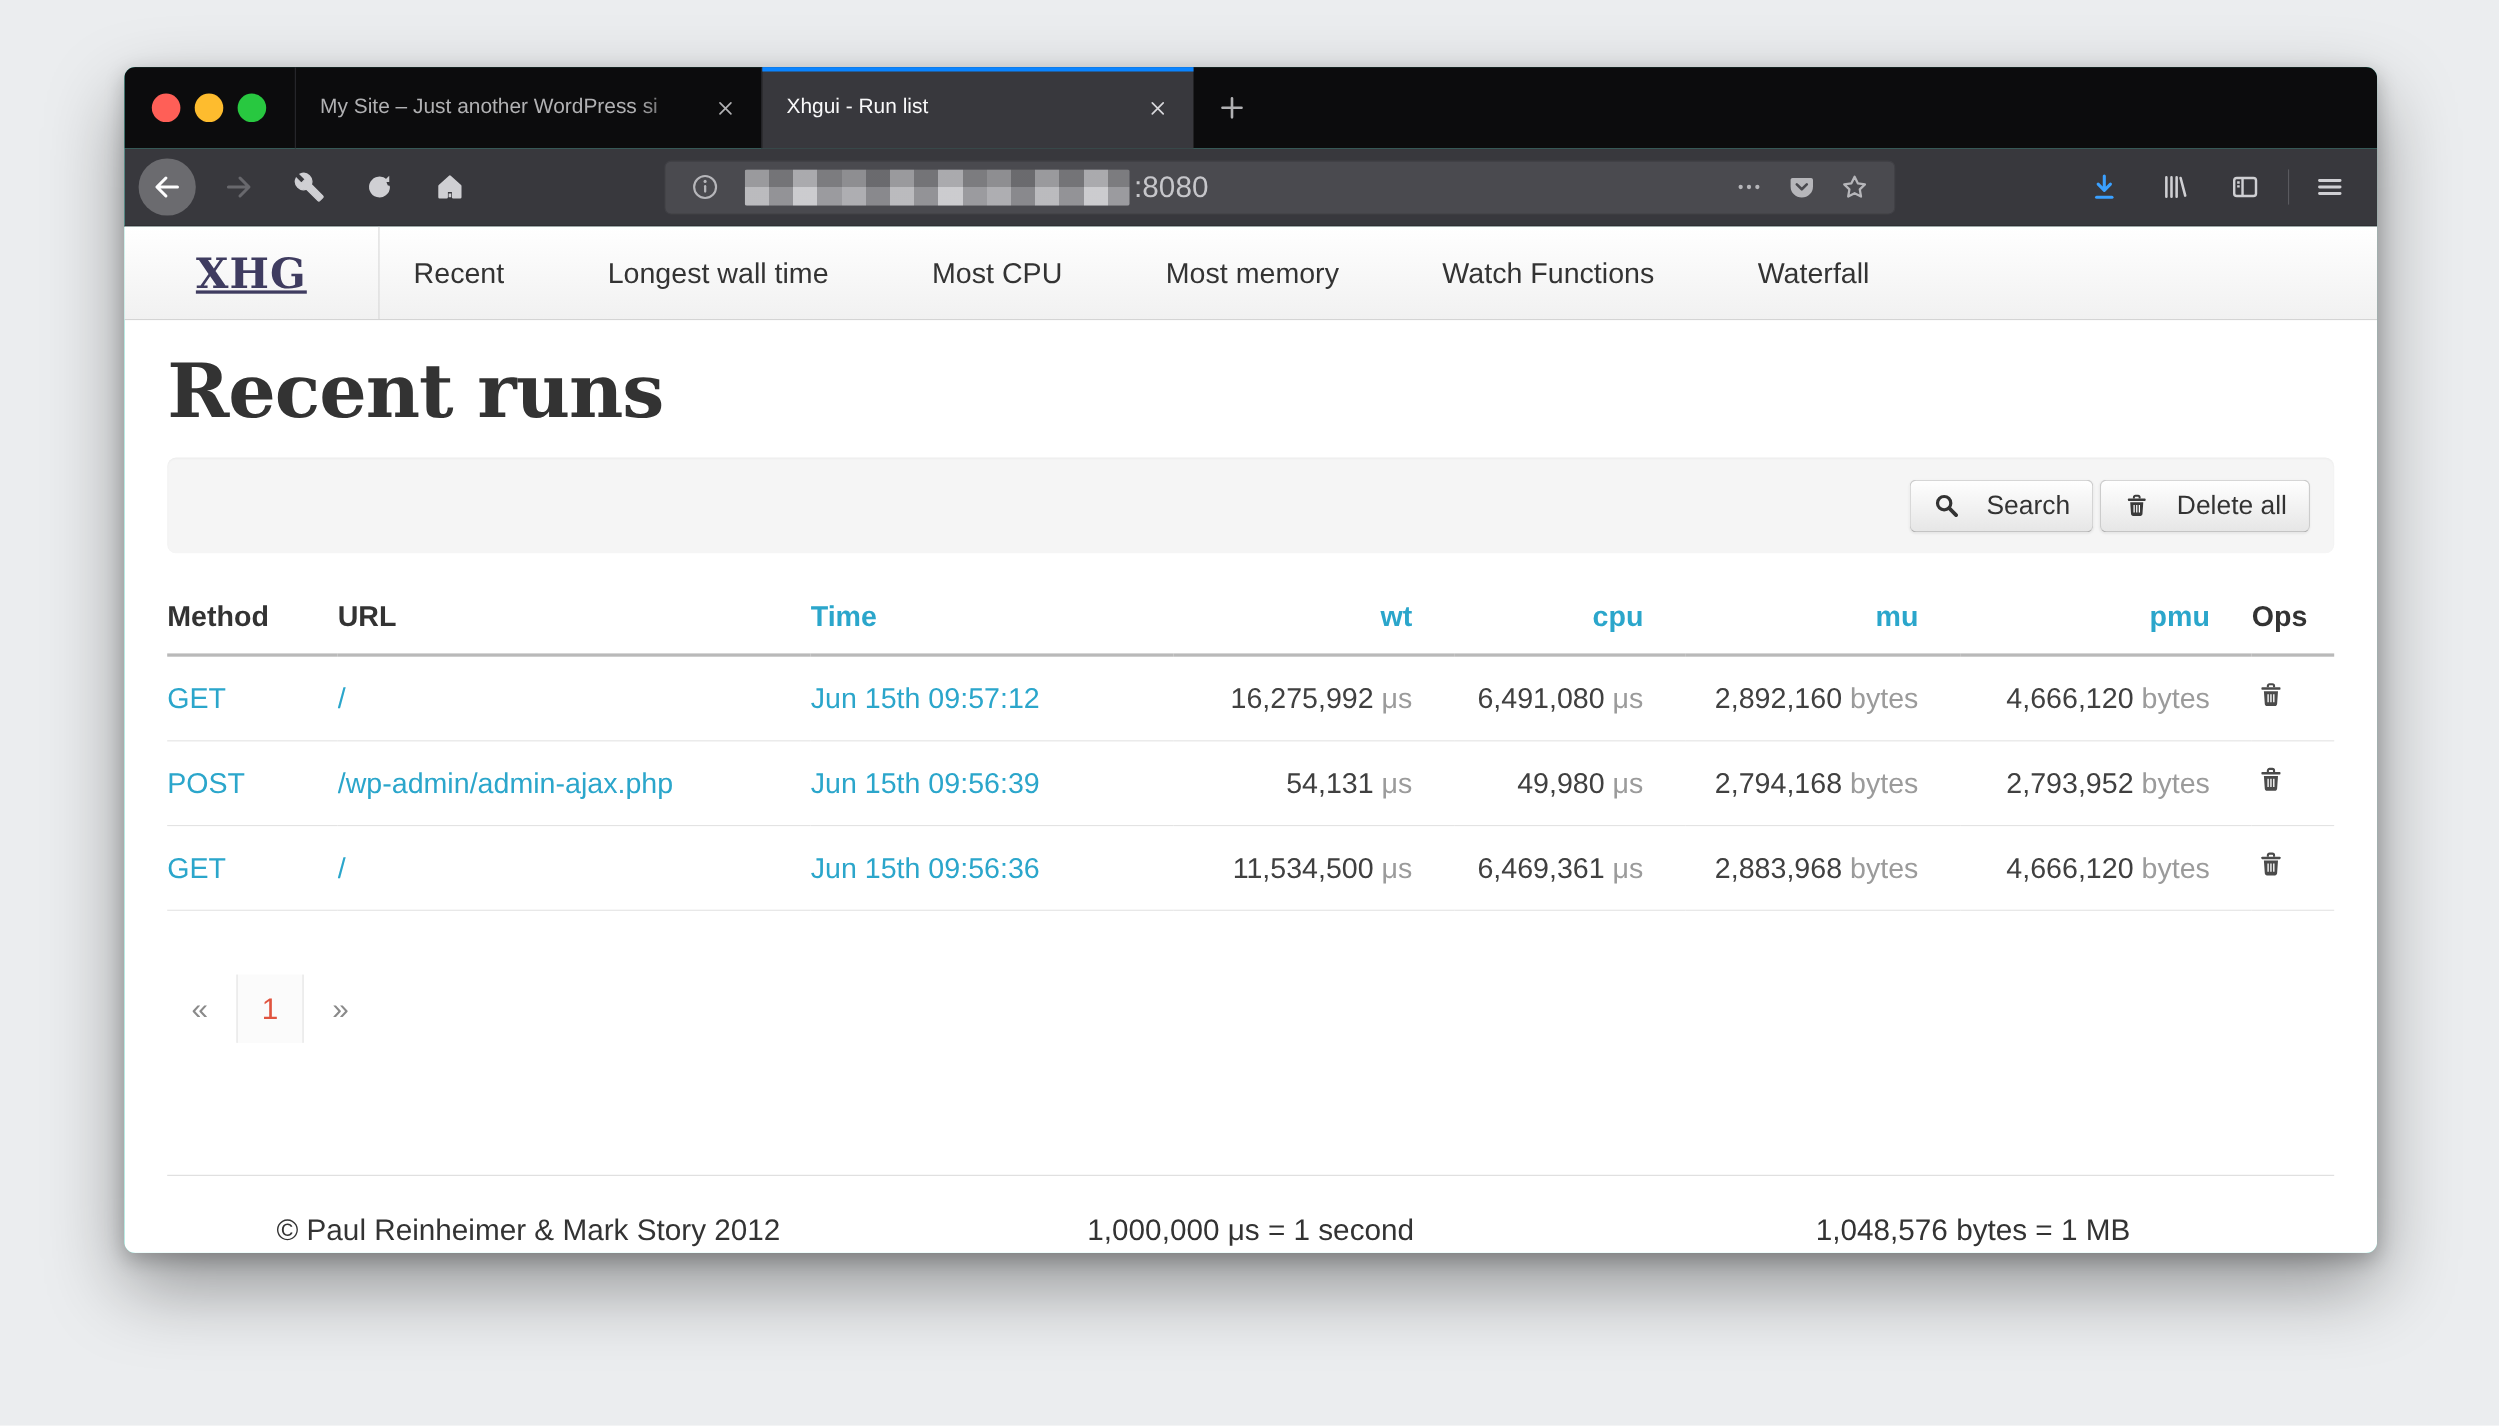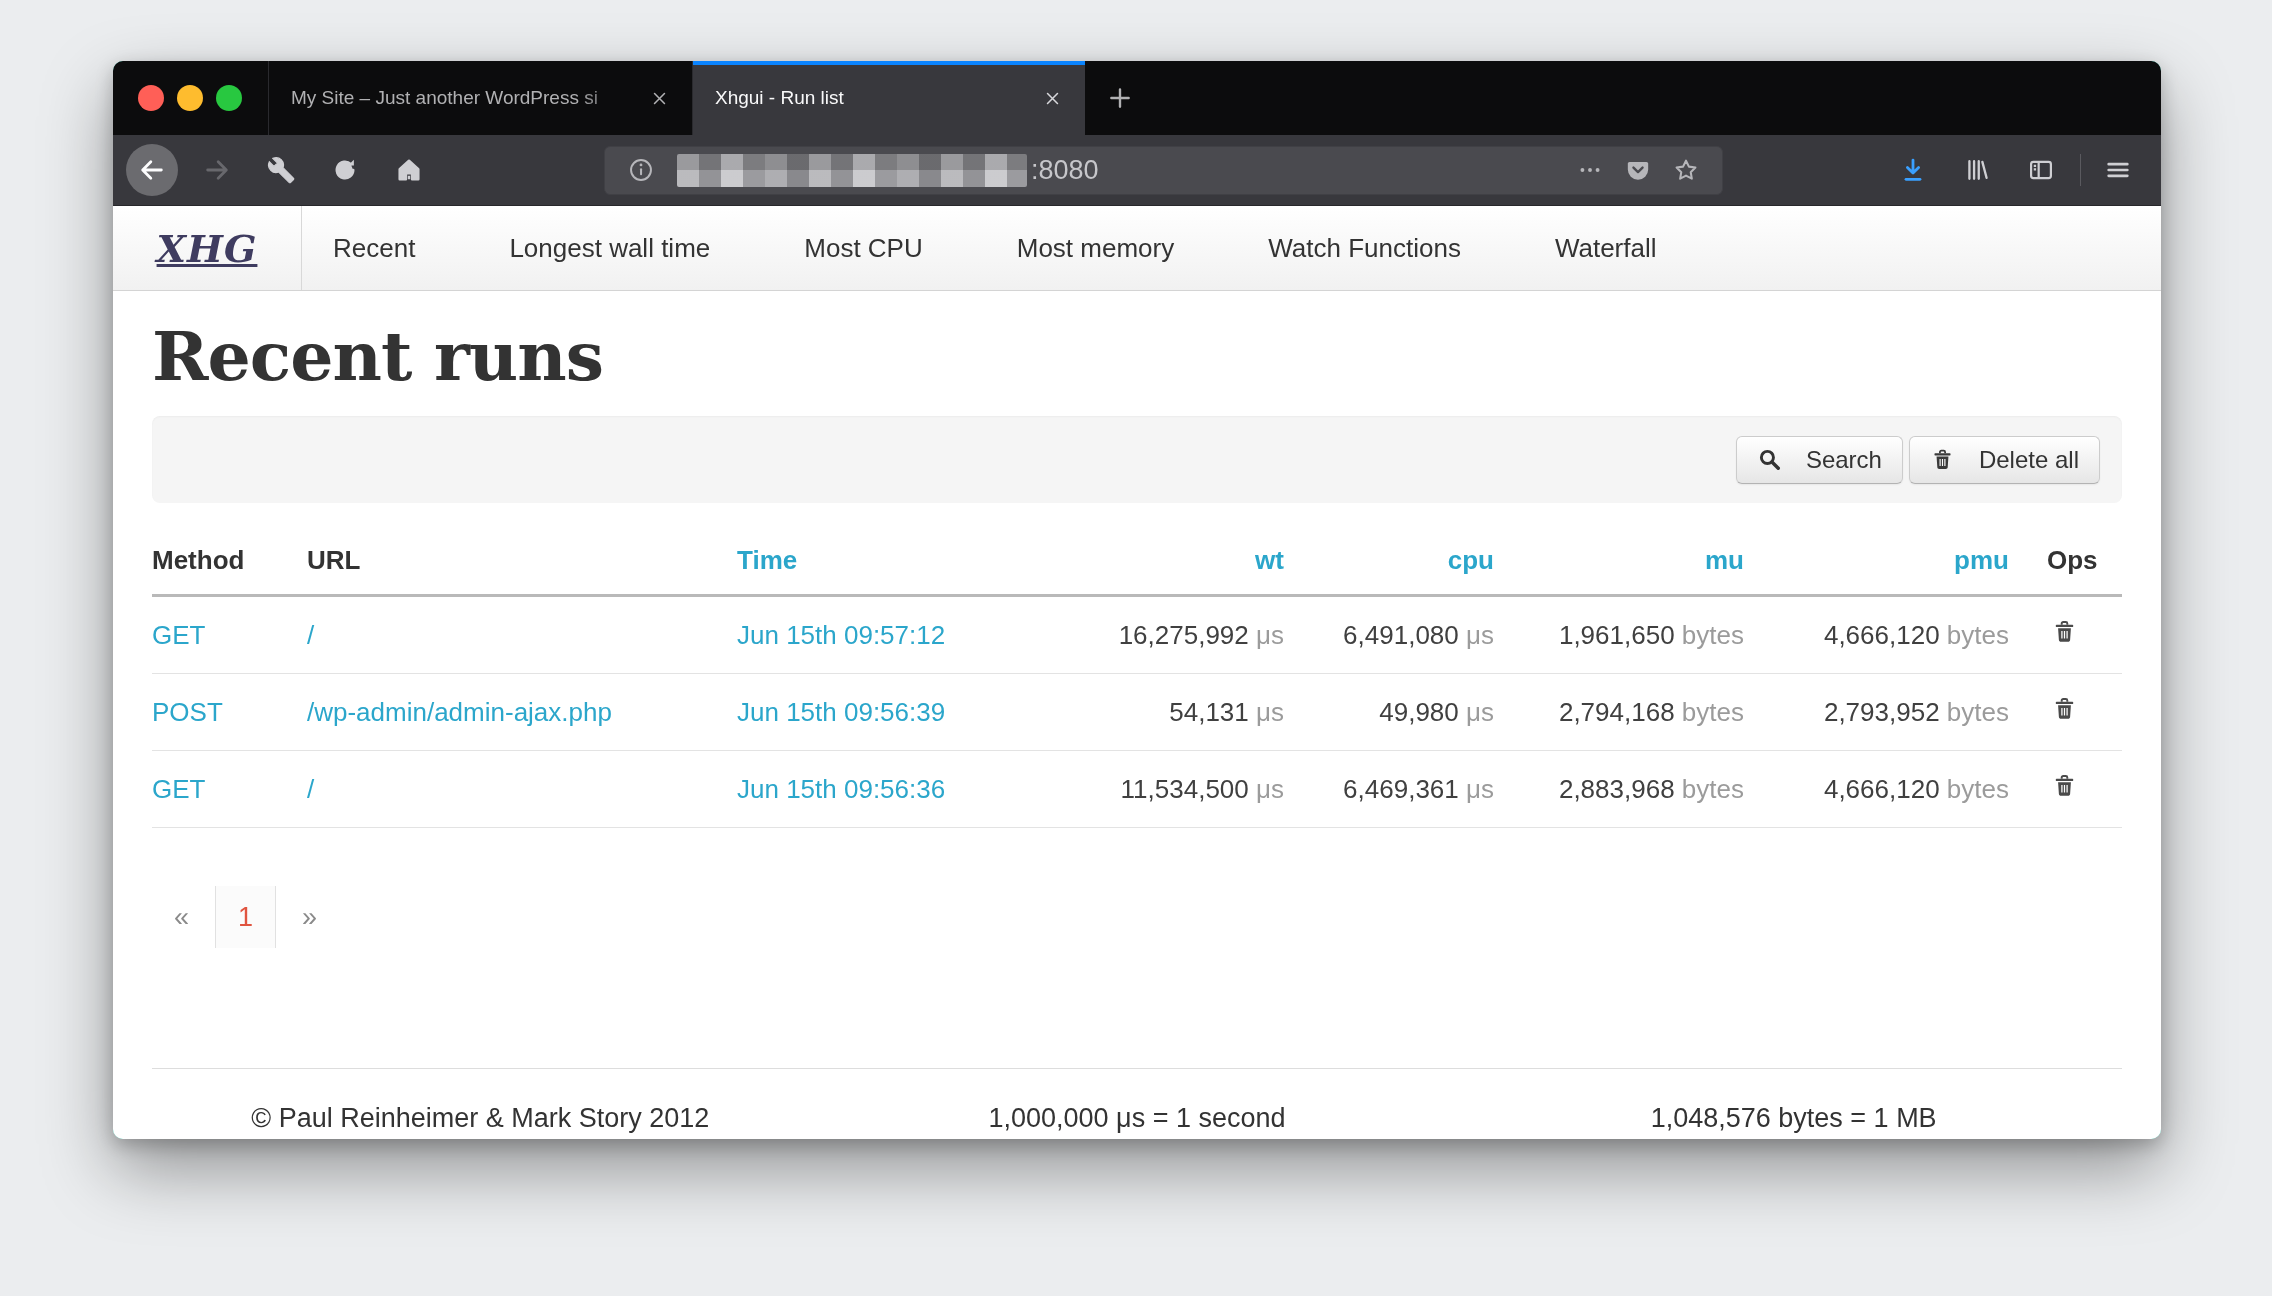--- a/index.html
+++ b/index.html
@@ -84,24 +84,24 @@
   
   .content { flex:1 1 auto; background:#fff; overflow:hidden; display:flex; flex-direction:column; }
 
   .site-nav {
     height:85px; flex:0 0 auto;
     background:linear-gradient(#ffffff,#f1f1f1);
     border-bottom:1px solid #d4d4d4;
     display:flex; align-items:stretch;
   }
   .brand {
-    width:189px; display:flex; align-items:center; justify-content:center;
+    width:232px; display:flex; align-items:center; justify-content:center;
     border-right:1px solid #d8d8d8;
     font-family:"DejaVu Serif", serif; font-weight:bold;
-    font-size:38px; color:#3f3c60; letter-spacing:1px;font-style:italic;
+    font-size:38px; color:#3f3c60; letter-spacing:1px;
   }
   .site-nav ul { list-style:none; display:flex; align-items:stretch;gap:32px; }
   .site-nav li { display:flex; }
   .site-nav li a {
     display:flex; align-items:center; padding:0 31px;
     font-size:26px; color:#333; text-decoration:none;
   }
 
   .page-body { padding:0 39px; flex:1 1 auto; display:flex; flex-direction:column; }
 
@@ -355,21 +355,21 @@
             <th>Ops</th>
           </tr>
         </thead>
         <tbody id="runs-tbody">
         <tr>
           <td class="c-first"><a href="#">GET</a></td>
           <td><a href="#">/</a></td>
           <td><a href="#">Jun 15th 09:57:12</a></td>
           <td class="num"><span>16,275,992</span> <span class="unit">μs</span></td>
           <td class="num"><span>6,491,080</span> <span class="unit">μs</span></td>
-          <td class="num"><span>1,961,650</span> <span class="unit">bytes</span></td>
+          <td class="num"><span>2,892,160</span> <span class="unit">bytes</span></td>
           <td class="num"><span>4,666,120</span> <span class="unit">bytes</span></td>
           <td>
             <button class="trash-btn">
               <svg viewBox="0 0 24 24" fill="#4a4a4a">
                     <rect x="4.3" y="6" width="15.4" height="2.1" rx=".6"></rect>
                     <path d="M9.5 6V4.9c0-.75.6-1.35 1.35-1.35h2.3c.75 0 1.35.6 1.35 1.35V6" fill="none" stroke="#4a4a4a" stroke-width="1.7"></path>
                     <path d="M6.3 9.2h11.4l-.72 10.3c-.07.95-.86 1.68-1.8 1.68H8.82c-.95 0-1.74-.73-1.8-1.68L6.3 9.2z"></path>
                     <path d="M9.7 11.6v6.6M12 11.6v6.6M14.3 11.6v6.6" stroke="#fff" stroke-width="1.1" fill="none"></path>
                   </svg>
             </button>

